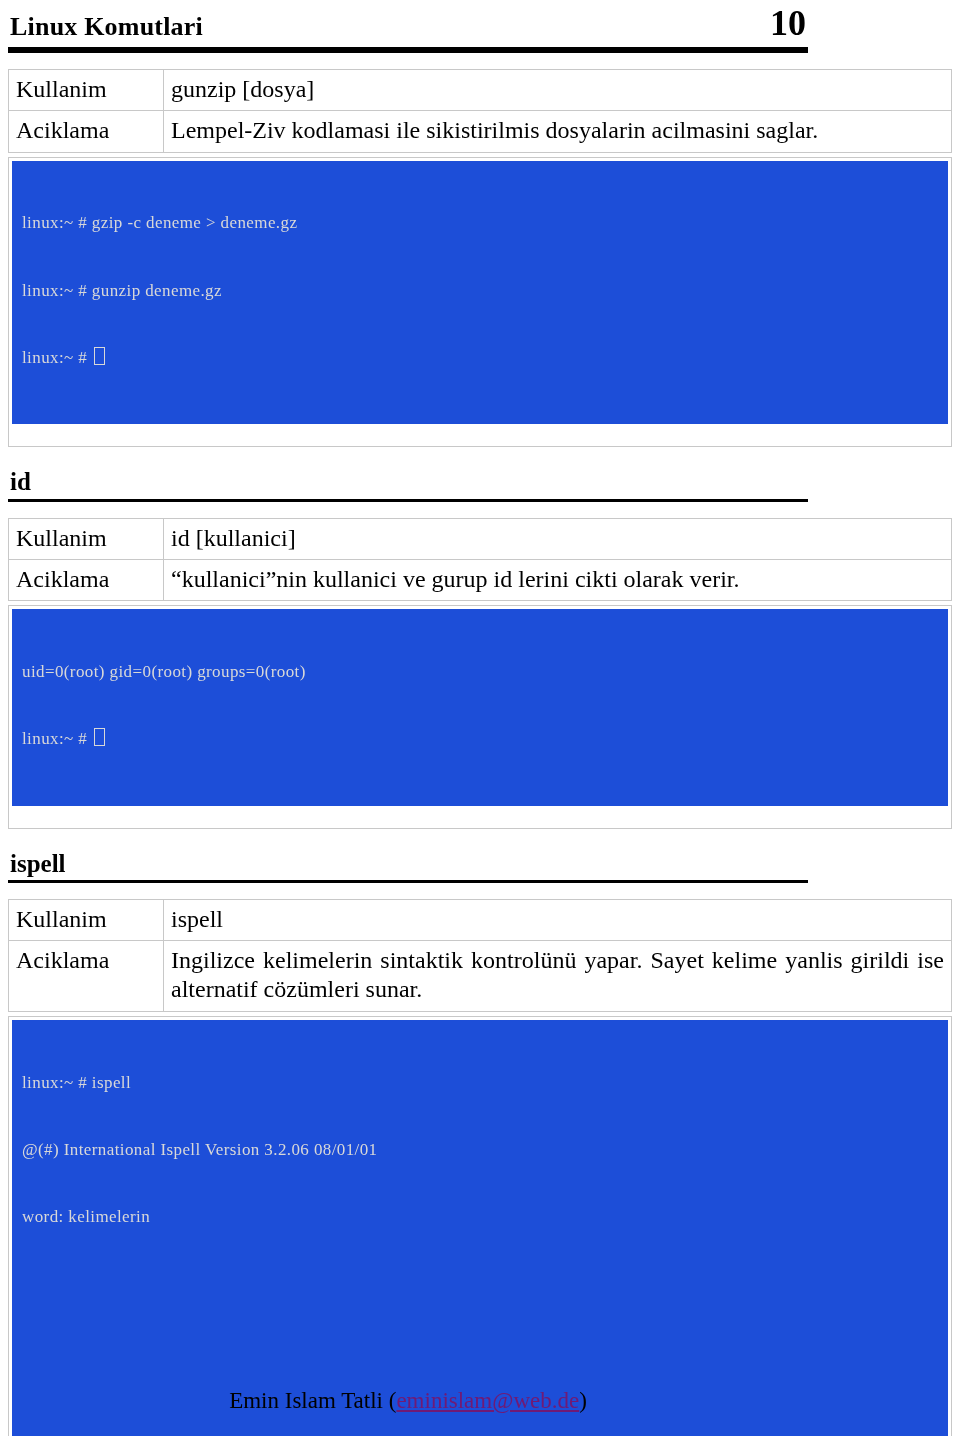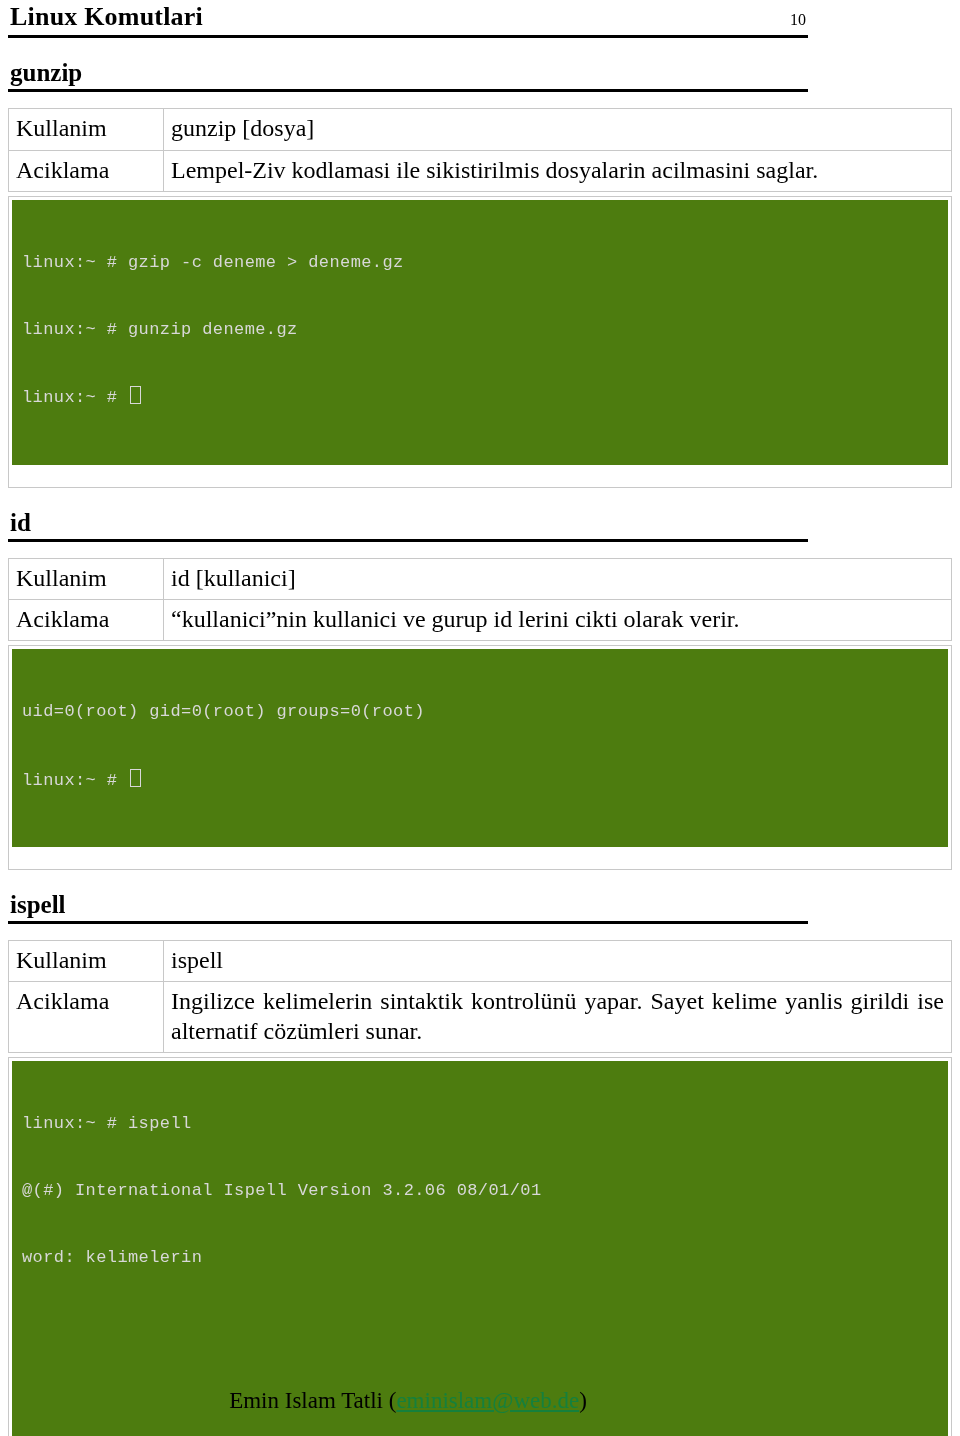--- a/index.html
+++ b/index.html
@@ -30,22 +30,22 @@
     align-items: baseline;
     justify-content: space-between;
     padding: 2px 2px 0 2px;
   }
   .running-header .doc-title {
     font-size: 26px;
     font-weight: bold;
     letter-spacing: 0.2px;
   }
   .running-header .page-number {
-    font-size: 16px;
-    font-weight: normal;
+    font-size: 36px;
+    font-weight: bold;
   }
   .rule-thick {
     border: none;
     border-top: 3px solid #000;
     margin: 3px 0 0 0;
     height: 0;
   }
 
   
   .section {
@@ -93,23 +93,23 @@
   
   .terminal-frame {
     border: 1px solid #c8c8c8;
     background: #ffffff;
     margin-top: 4px;
     padding: 3px 3px 22px 3px;
     width: 944px;
     box-sizing: border-box;
   }
   .terminal-screen {
-    background: #4d7c0f;
+    background: #1d4ed8;
     color: #d8d8d8;
-    font-family: Liberation Mono, monospace;
+    font-family: Liberation Serif, serif;
     font-size: 17px;
     line-height: 1.32;
     padding: 7px 8px 10px 10px;
     white-space: pre;
     letter-spacing: 0.4px;
     position: relative;
   }
   .terminal-screen .ln {
     display: block;
     min-height: 22px;
@@ -128,37 +128,36 @@
   .page-footer {
     position: absolute;
     left: 0;
     right: 0;
     bottom: 22px;
     text-align: center;
     font-size: 23px;
   }
   .page-footer a,
   .page-footer .mail-link {
-    color: #15803d;
+    color: #701a75;
     text-decoration: underline;
   }
 </style>
 </head>
 <body>
 
 <div class="page">
 
   <div class="running-header">
     <span class="doc-title">Linux Komutlari</span>
     <span class="page-number">10</span>
   </div>
   <hr class="rule-thick">
 
   <div class="section">
-    <div class="section-heading">gunzip</div>
     <hr class="section-rule">
 
     <table class="cmd-table">
       <tbody>
         <tr>
           <td class="label-cell">Kullanim</td>
           <td class="value-cell nojustify">gunzip [dosya]</td>
         </tr>
         <tr>
           <td class="label-cell">Aciklama</td>

